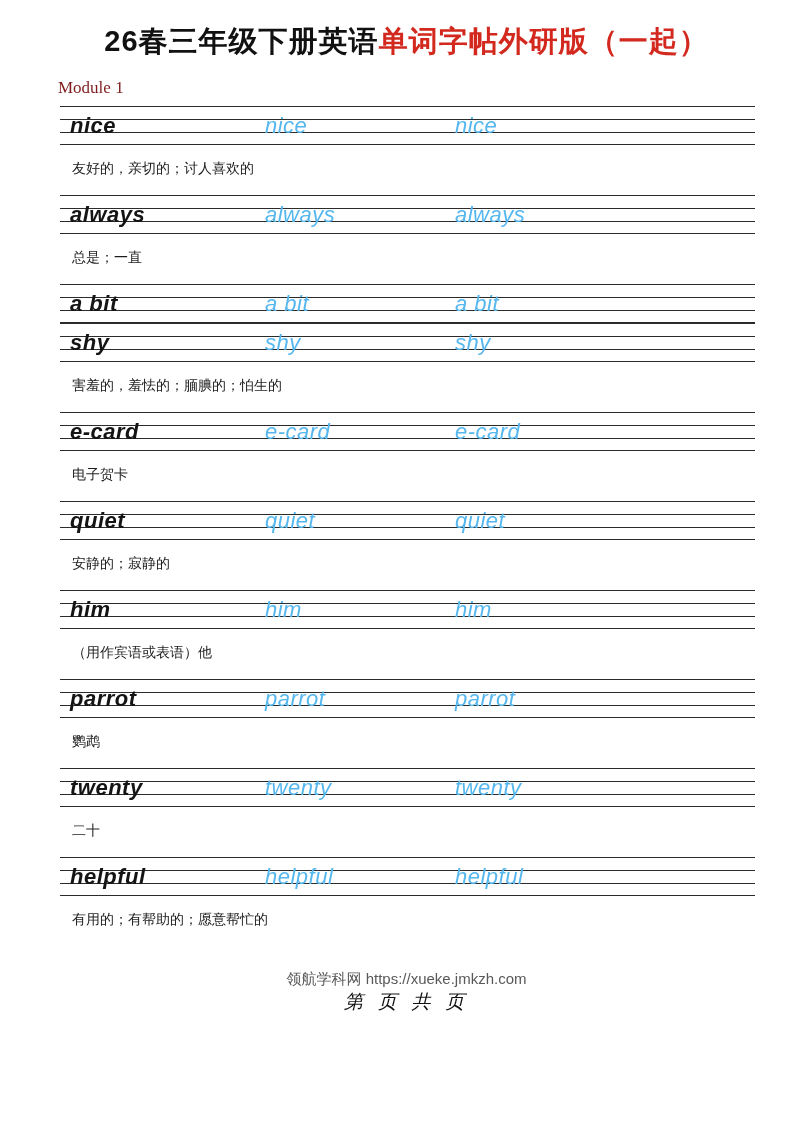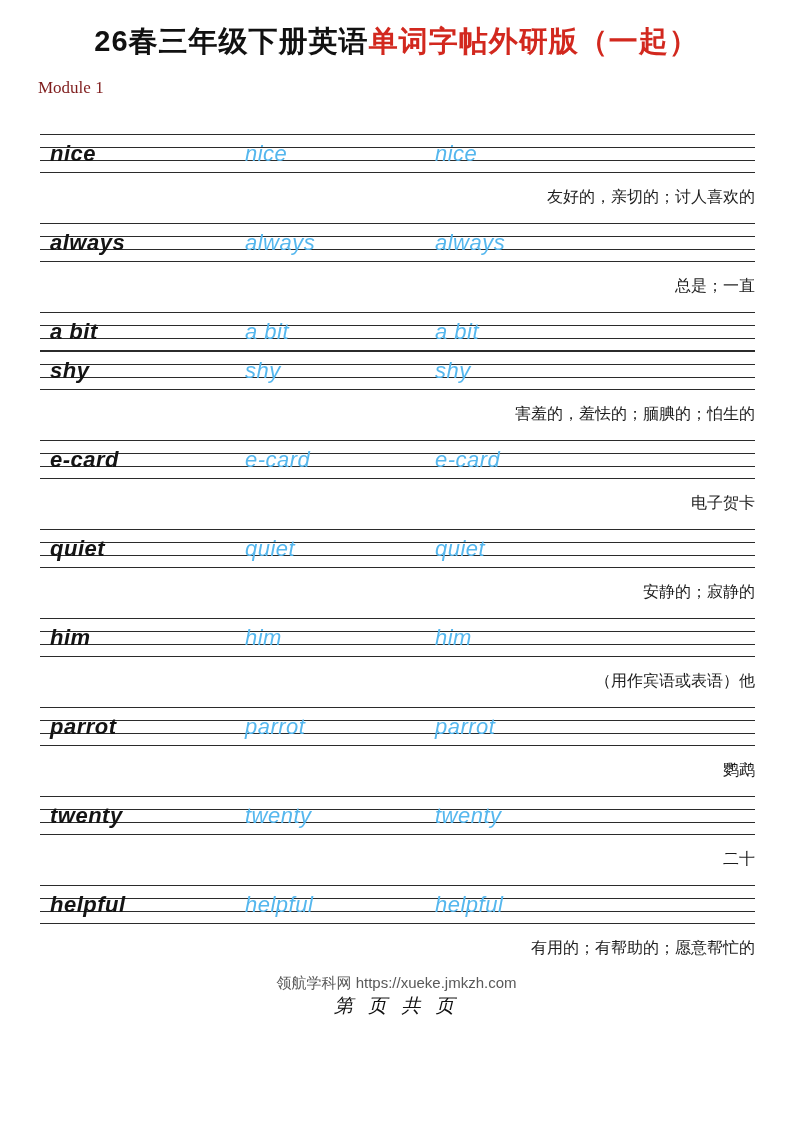--- a/index.html
+++ b/index.html
@@ -1,43 +1,43 @@
 <!DOCTYPE html>
 <html><head>
 <meta charset="utf-8">
 <style>
   html,body{margin:0;padding:0;background:#ffffff;}
   body{width:793px;height:1122px;font-family:"Liberation Sans",sans-serif;color:#111;}
-  .page{width:793px;height:1029px;display:flex;flex-direction:column;box-sizing:border-box;overflow:hidden;}
+  .page{width:793px;height:1029px;display:flex;flex-direction:column;box-sizing:border-box;overflow:hidden;padding-left:20px;}
 
   .title{text-align:center;font-weight:bold;font-size:29px;padding-top:22px;letter-spacing:1px;white-space:nowrap;}
   .title .red{color:#d2281e;}
 
   .module{font-family:"Liberation Serif","DejaVu Serif",serif;font-size:17px;margin:16px 0 8px 38px;color:#7f1d1d;}
 
-  .content{padding:0 38px 0 40px;margin-top:28px;}
+  .content{padding:0 38px 0 40px;}
 
   .staff{
     position:relative;height:39px;
     background-image:
       linear-gradient(#2b2b2b,#2b2b2b),
       linear-gradient(#2b2b2b,#2b2b2b),
       linear-gradient(#2b2b2b,#2b2b2b),
       linear-gradient(#2b2b2b,#2b2b2b);
     background-repeat:no-repeat,no-repeat,no-repeat,no-repeat;
     background-size:100% 1px,100% 1px,100% 1px,100% 1px;
     background-position:0 0,0 13px,0 26px,0 38px;
   }
   .w{position:absolute;bottom:6px;font-style:italic;font-size:22px;letter-spacing:.5px;white-space:nowrap;}
   .w.sample{left:10px;color:#141414;font-weight:600;}
   .w.trace{color:#55b7ee;font-weight:500;}
   .w.c1{left:205px;}
   .w.c2{left:395px;}
 
-  .meaning{font-family:"DejaVu Serif","Liberation Serif",serif;font-size:16px;color:#1d1d1d;margin:14px 0 17px 12px;height:19px;line-height:19px;text-align:right;}
+  .meaning{font-family:"DejaVu Serif","Liberation Serif",serif;font-size:14px;color:#1d1d1d;margin:14px 0 17px 12px;height:19px;line-height:19px;}
 
   .footer{margin-top:auto;text-align:center;padding-bottom:14px;}
   .site{color:#595959;font-size:15px;margin-bottom:0;}
   .pagenum{font-family:"Liberation Serif","DejaVu Serif",serif;font-size:19px;color:#111;letter-spacing:5px;font-style:italic;}
 </style>
 </head>
 <body>
 
 <div class="page">
 

